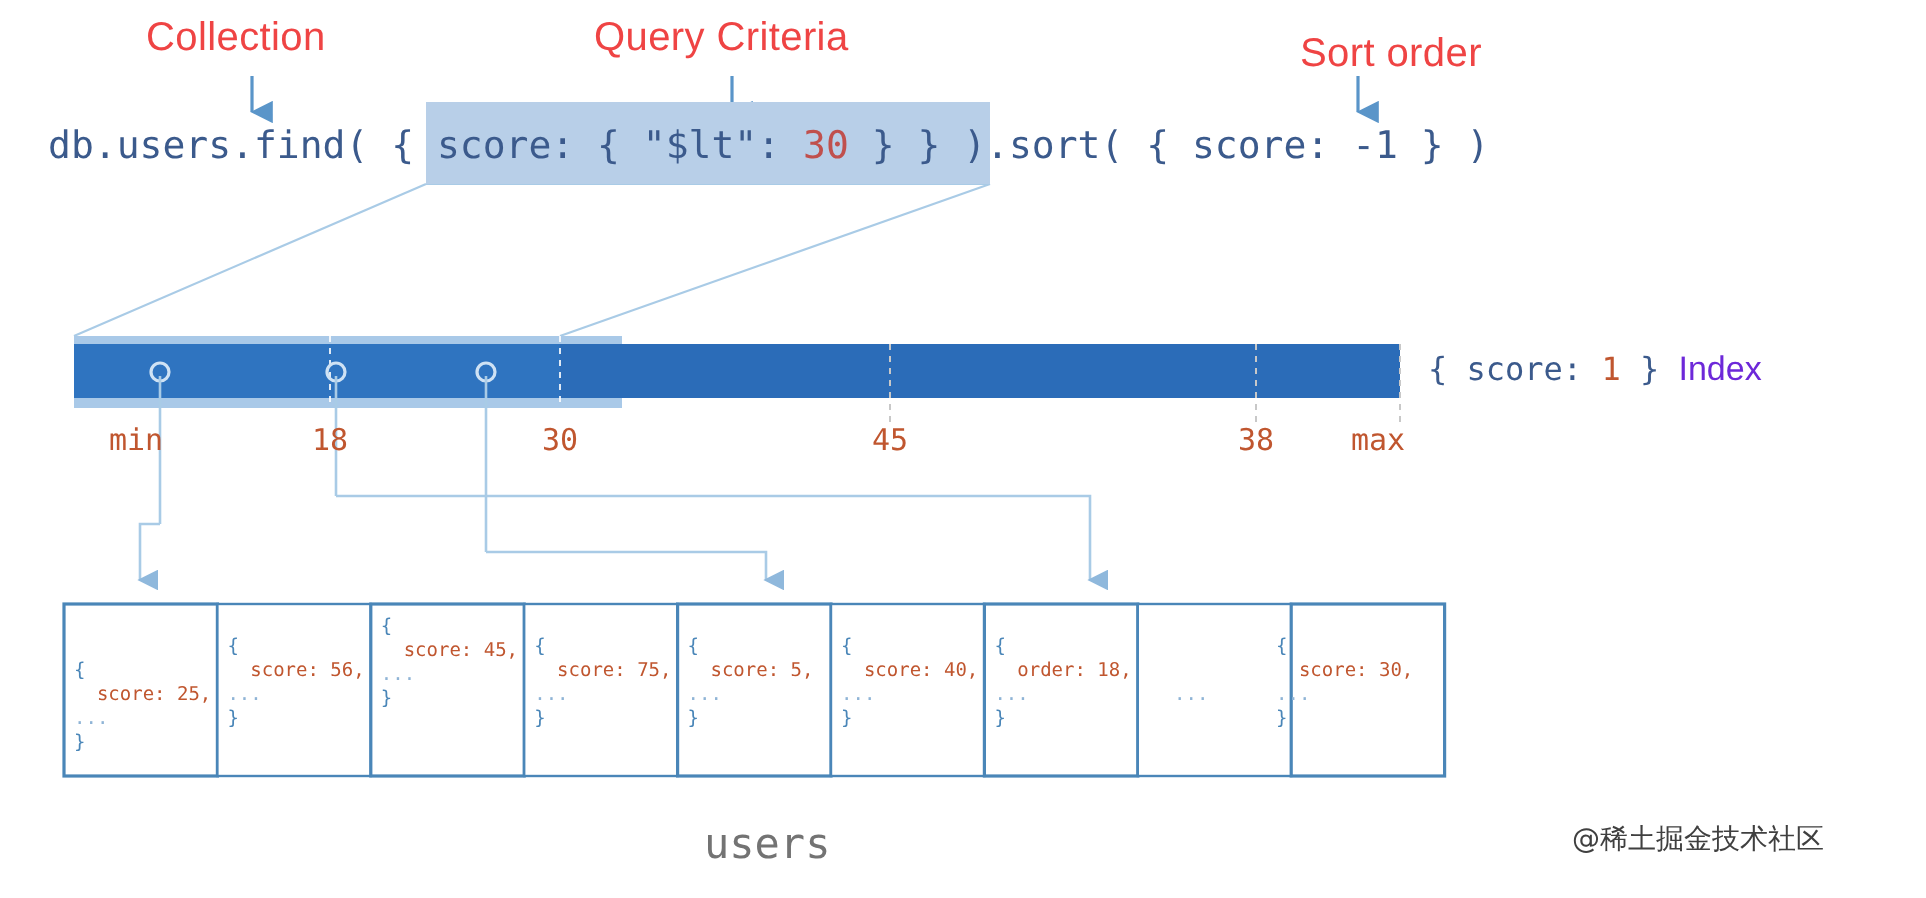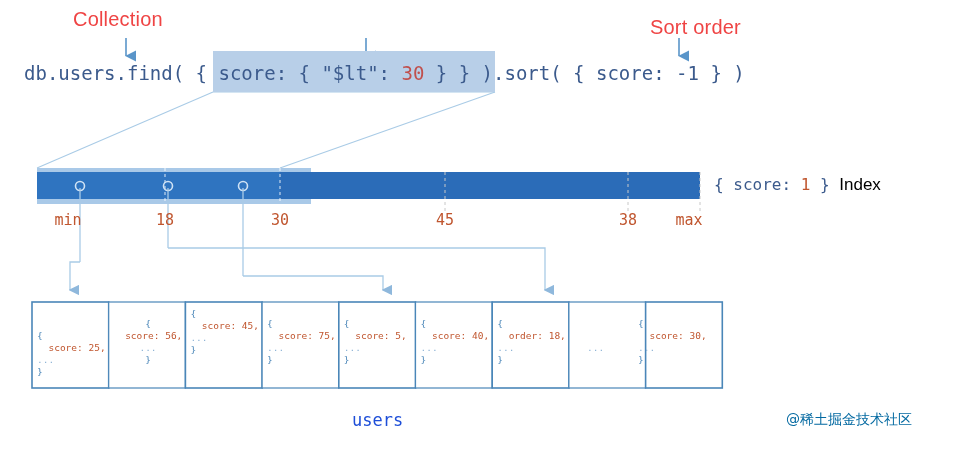--- a/index.html
+++ b/index.html
@@ -37,40 +37,40 @@
     font-size:15px;color:#c0562f;
     transform:translateX(-50%);
   }
 
   .indexlabel{
     position:absolute;z-index:4;white-space:pre;
     font-family:"DejaVu Sans Mono","Liberation Mono",monospace;
     font-size:16px;color:#3b5a8c;
   }
   .indexlabel .onum{color:#c0562f;}
-  .indexlabel .plain{font-family:"Liberation Sans",sans-serif;color:#000000;font-size:17px;}
+  .indexlabel .plain{font-family:"Liberation Sans",sans-serif;color:#6d28d9;font-size:17px;}
 
   .doc{
     position:absolute;z-index:4;
     font-family:"DejaVu Sans Mono","Liberation Mono",monospace;
     font-size:9.5px;color:#4a86b8;line-height:12px;white-space:pre;
   }
   .doc .sc{color:#c0562f;}
   .doc .dots{color:#8fb4d6;}
 
   .collname{
     position:absolute;z-index:4;
     font-family:"DejaVu Sans Mono","Liberation Mono",monospace;
-    font-size:17px;color:#1d4ed8;
+    font-size:21px;color:#737373;
   }
 
   .watermark{
     position:absolute;z-index:4;
     font-family:"DejaVu Sans",sans-serif;
-    font-size:14px;color:#0369a1;white-space:pre;
+    font-size:14px;color:#404040;white-space:pre;
   }
 </style>
 </head>
 <body>
 
 <div id="stage">
 
   <svg class="layer back" viewBox="0 0 963 449">
     <defs>
       <marker id="arrowDown" markerWidth="8" markerHeight="8" refX="4" refY="7" orient="auto">
@@ -139,39 +139,40 @@
       <rect x="415.5" y="302" width="76.7" height="86" stroke-width="1.2"></rect>
       <rect x="492.2" y="302" width="76.7" height="86" stroke-width="1.6"></rect>
       <rect x="568.9" y="302" width="76.7" height="86" stroke-width="1.2"></rect>
       <rect x="645.6" y="302" width="76.7" height="86" stroke-width="1.6"></rect>
     </g>
   </svg>
 
   <div class="hl" style="left:213px;top:51px;width:282px;height:41px;"></div>
 
   <div class="txt callout" style="left:73px;top:8px;">Collection</div>
+  <div class="txt callout" style="left:297px;top:8px;">Query Criteria</div>
   <div class="txt callout" style="left:626px;top:16px;margin-left:24px;">Sort order</div>
 
   <div class="query" style="left:24px;top:62px;"><span>db.users.find( </span><span>{ score: { "$lt": </span><span class="qnum">30</span><span> } }</span><span> ).sort( { score: </span><span>-1</span><span> } )</span></div>
 
   <div class="tick" style="left:40px;top:211px;margin-left:28px;">min</div>
   <div class="tick" style="left:165px;top:211px;">18</div>
   <div class="tick" style="left:280px;top:211px;">30</div>
   <div class="tick" style="left:445px;top:211px;">45</div>
   <div class="tick" style="left:628px;top:211px;">38</div>
   <div class="tick" style="left:689px;top:211px;">max</div>
 
   <div class="indexlabel" style="left:714px;top:175px;"><span>{ score: </span><span class="onum">1</span><span> } </span><span class="plain">Index</span></div>
 
   <div class="doc" style="left:37px;top:330px;"><span>{</span>
 <span class="sc">  score: 25,</span>
 <span class="dots">...</span>
 <span>}</span></div>
 
-  <div class="doc" style="left:113.7px;top:318px;text-align:center;"><span>{</span>
+  <div class="doc" style="left:113.7px;top:318px;"><span>{</span>
 <span class="sc">  score: 56,</span>
 <span class="dots">...</span>
 <span>}</span></div>
 
   <div class="doc" style="left:190.4px;top:308px;"><span>{</span>
 <span class="sc">  score: 45,</span>
 <span class="dots">...</span>
 <span>}</span></div>
 
   <div class="doc" style="left:267.1px;top:318px;"><span>{</span>

